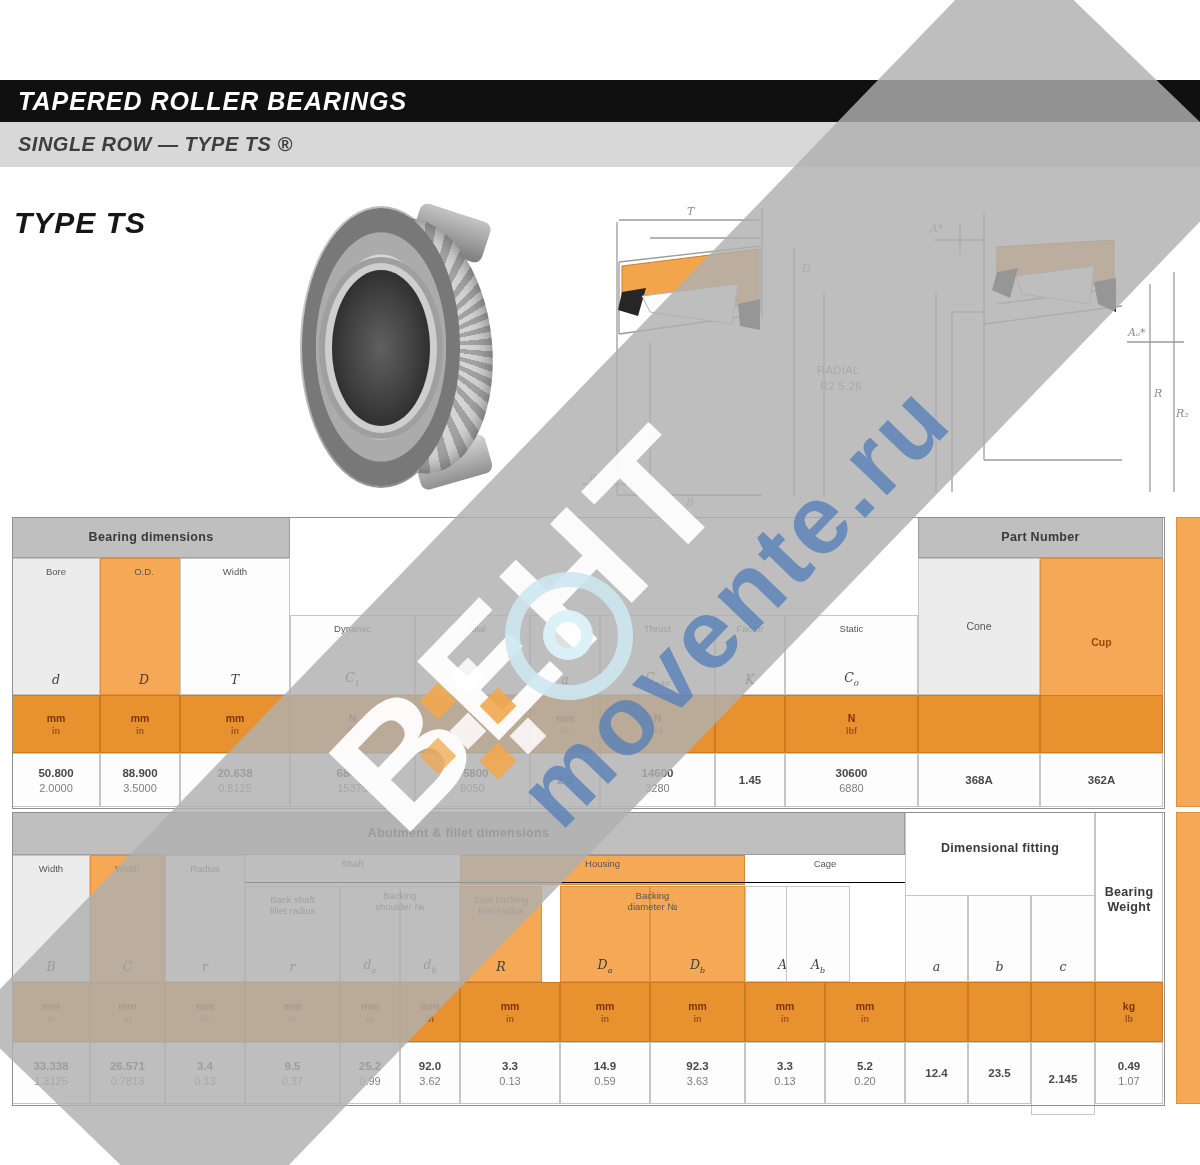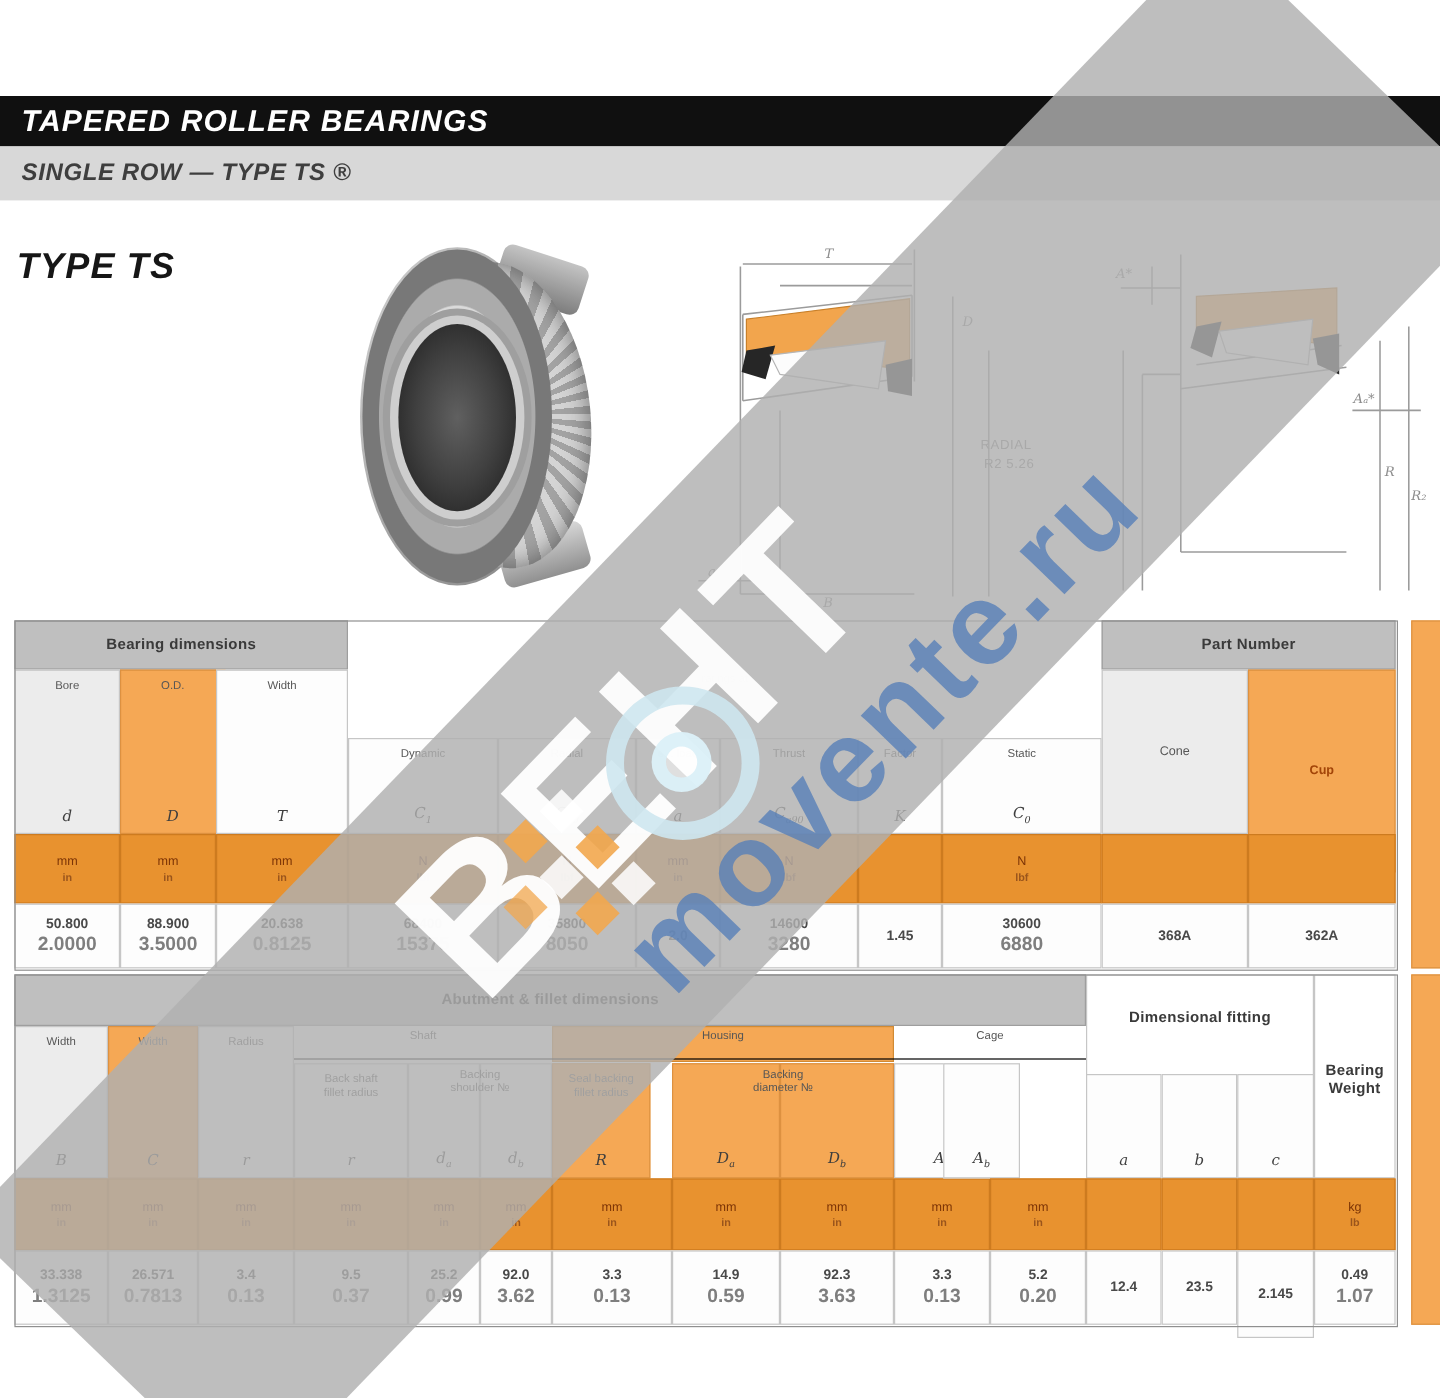--- a/index.html
+++ b/index.html
@@ -52,25 +52,25 @@
   .g-white{background:#ffffff;display:flex;align-items:flex-start;justify-content:center;}
   .g-label{font-size:12.5px;font-weight:700;color:#3a3a3a;text-align:center;letter-spacing:.3px;line-height:15px;}
   .hdr{display:flex;flex-direction:column;align-items:center;justify-content:space-between;padding:7px 2px 7px;}
   .hdr.vc{justify-content:center;}
   .hdr .lbl{font-size:9.5px;line-height:11px;color:#565656;text-align:center;}
   .hdr.vc .lbl{font-size:10.5px;}
   .c-cup .lbl{font-weight:800;color:#a34508;font-size:11px;}
   .hdr .sym{font-family:"DejaVu Serif",serif;font-style:italic;font-size:12.5px;color:#3e3e3e;}
   .hdr .sym sub{font-size:8px;}
   .band{background:#e8922f;border-color:#cd7b1f;display:flex;flex-direction:column;align-items:center;justify-content:center;gap:2px;}
-  .u1{font-size:10.5px;font-weight:400;color:#7c3406;}
+  .u1{font-size:10.5px;font-weight:700;color:#7c3406;}
   .u2{font-size:9px;font-weight:700;color:#9a551c;}
   .data{display:flex;flex-direction:column;align-items:center;justify-content:center;gap:3px;}
   .v1{font-size:11.5px;font-weight:700;color:#494949;}
-  .v2{font-size:16px;font-weight:700;color:#7e7e7e;}
+  .v2{font-size:11px;font-weight:400;color:#7e7e7e;}
   .subgrp{position:absolute;text-align:center;font-size:9.5px;color:#565656;line-height:11px;}
   .subgrp.rule{border-bottom:1px solid #000000;padding-bottom:13px;}
   .frame{position:absolute;border:1.5px solid #8f8f8f;pointer-events:none;}
 
   
   .wm{position:absolute;inset:0;pointer-events:none;}
   .wm-band{position:absolute;left:-140px;top:430px;width:1500px;height:330px;
            background:rgba(176,176,176,.82);transform:rotate(-46deg);}
   .wm-brand{position:absolute;left:430px;top:35px;font-size:165px;font-weight:800;
             color:rgba(255,255,255,.95);letter-spacing:8px;font-family:"Liberation Sans",sans-serif;}

